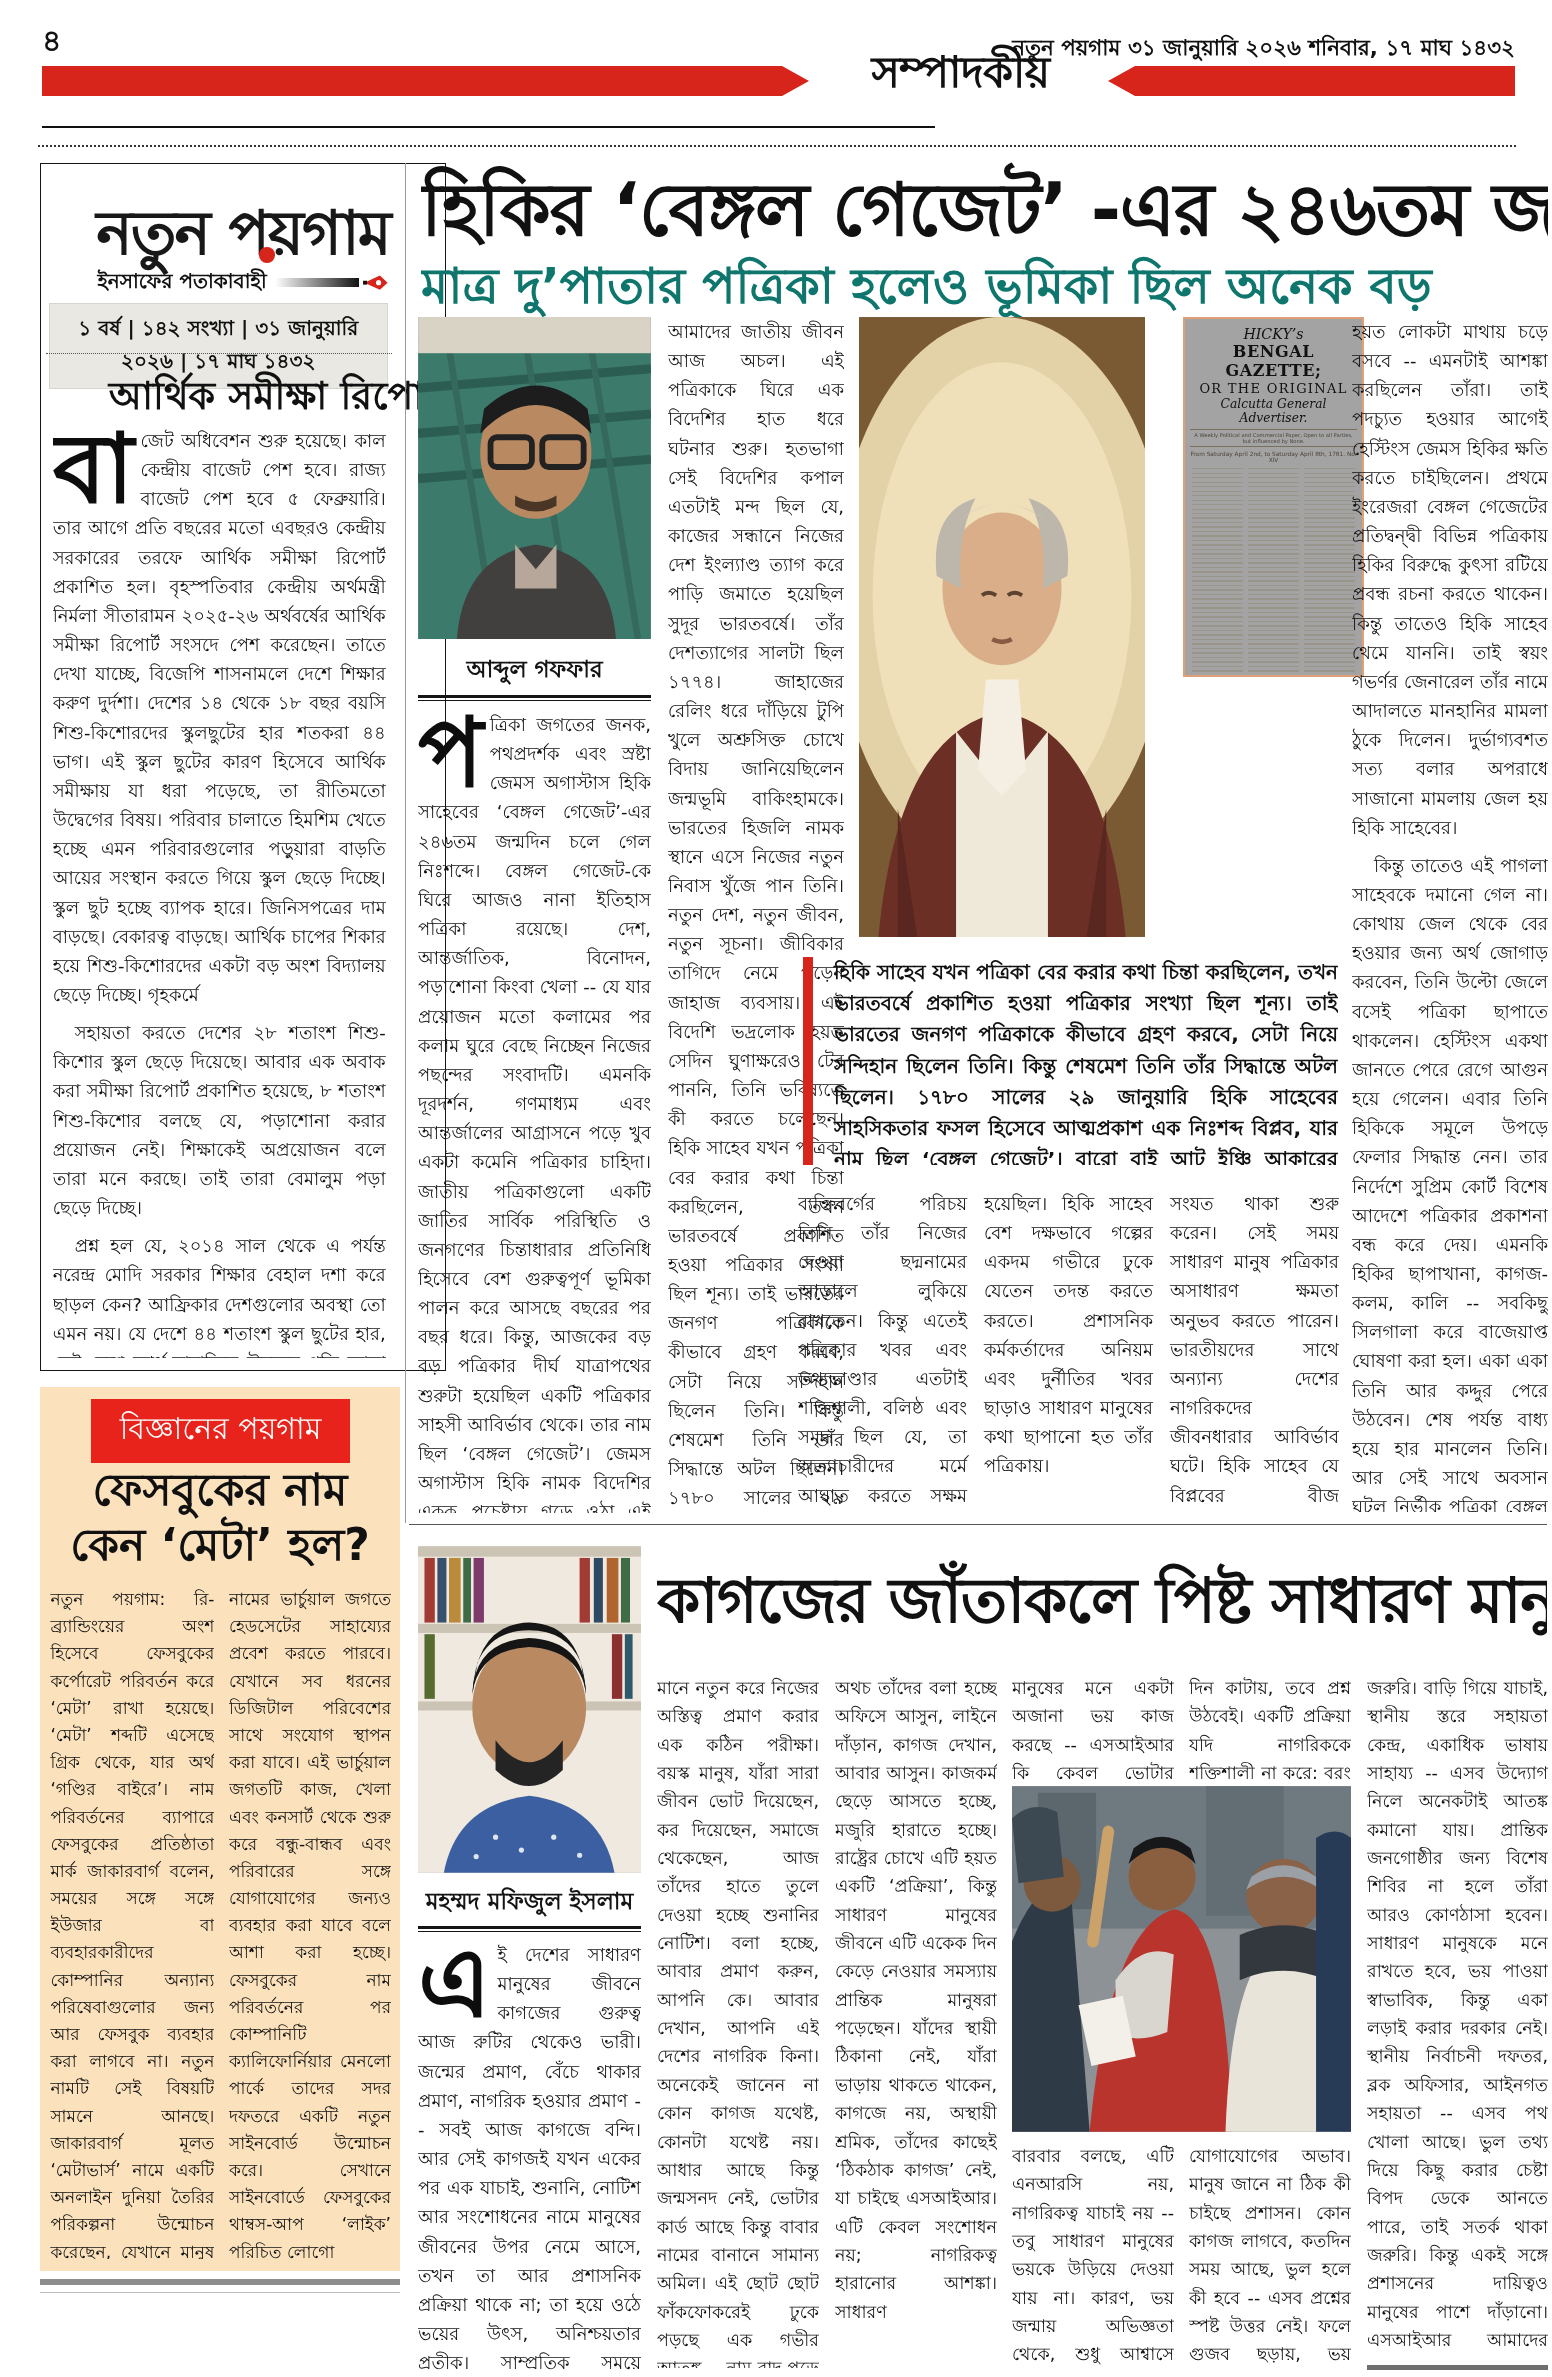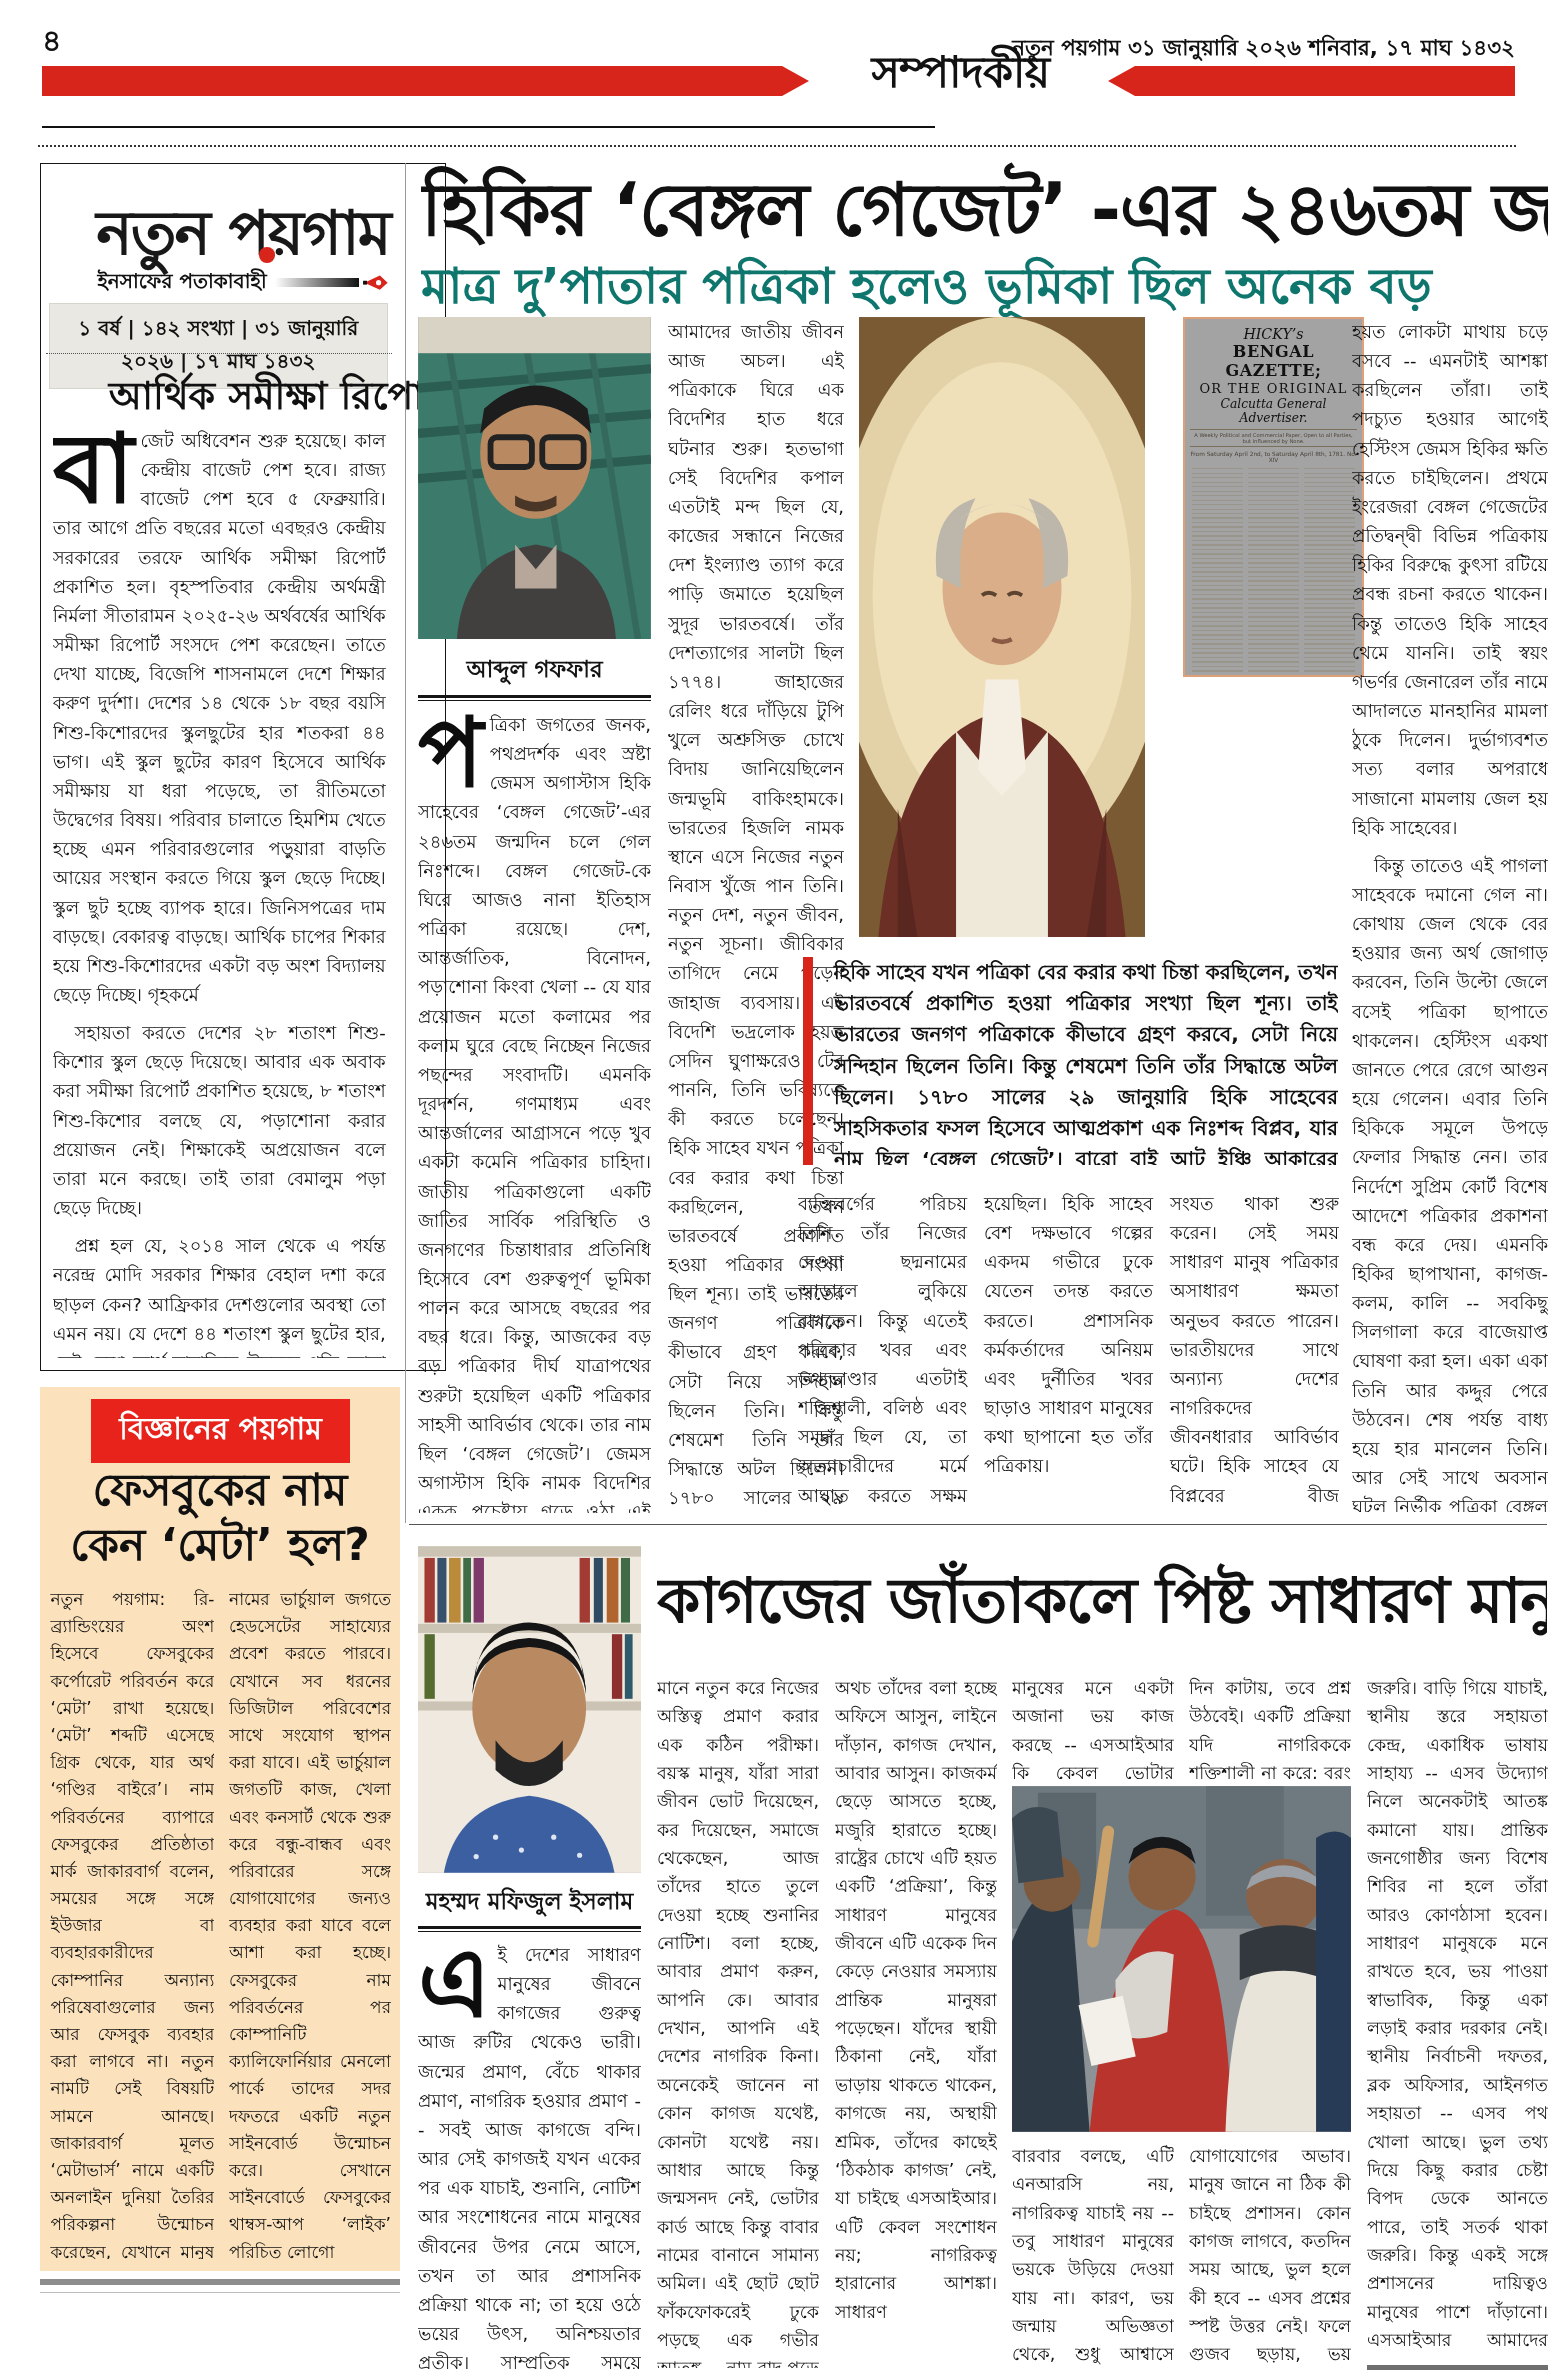--- a/index.html
+++ b/index.html
@@ -130,21 +130,21 @@
 
   <div class="abs" style="left:798px;top:1189px;width:541px;height:324px;column-count:3;column-gap:17px;font-size:18px;line-height:1.62;text-align:justify;overflow:hidden;">
     <p style="margin:0 0 9px 0;">ব্যক্তিবর্গের পরিচয় তিনি তাঁর নিজের দেওয়া ছদ্মনামের আড়ালে লুকিয়ে রাখতেন। কিন্তু এতেই পত্রিকার খবর এবং তথ্যভাণ্ডার এতটাই শক্তিশালী, বলিষ্ঠ এবং সমৃদ্ধ ছিল যে, তা অত্যাচারীদের মর্মে আঘাত করতে সক্ষম হয়েছিল। হিকি সাহেব বেশ দক্ষভাবে গল্পের একদম গভীরে ঢুকে যেতেন তদন্ত করতে করতে। প্রশাসনিক কর্মকর্তাদের অনিয়ম এবং দুর্নীতির খবর ছাড়াও সাধারণ মানুষের কথা ছাপানো হত তাঁর পত্রিকায়।</p>
     <p style="margin:0 0 9px 0;">সংযত থাকা শুরু করেন। সেই সময় সাধারণ মানুষ পত্রিকার অসাধারণ ক্ষমতা অনুভব করতে পারেন। ভারতীয়দের সাথে অন্যান্য দেশের নাগরিকদের জীবনধারার আবির্ভাব ঘটে। হিকি সাহেব যে বিপ্লবের বীজ বুনেছিলেন, তা ভারতবর্ষের মাটিতে শক্ত শিকড় ছড়িয়ে বৃক্ষে রূপ নিল। হিকি সাহেবের বেঙ্গল গেজেট-এর আতশ কাচের নিচে ধরা পড়লেন স্বয়ং তৎকালীন গভর্নর জেনারেল ওয়ারেন হেস্টিংস। সুপ্রিম কোর্টে প্রধান বিচারপতিকে ঘুষ প্রদানের মাধ্যমে তাঁর পছন্দের রায় দিতে বাধ্য করেছিলেন তিনি। বেঙ্গল গেজেটে হেস্টিংস এবং প্রশাসনিক</p>
 
   </div>
 
   <div class="abs" style="left:409px;top:1524px;width:1138px;height:1.3px;background:#555;"></div>
 
   <div class="abs" style="left:40px;top:1387px;width:360px;height:884px;background:#fbe2bc;">
-    <div class="abs" style="left:51px;top:11.7px;width:259px;background:#e7231b;color:#fff;text-align:center;font-size:30px;font-weight:700;padding:6.5px 0;">বিজ্ঞানের পয়গাম</div>
+    <div class="abs" style="left:51px;top:11.7px;width:259px;background:#e7231b;color:#fff;text-align:center;font-size:30px;font-weight:400;padding:6.5px 0;">বিজ্ঞানের পয়গাম</div>
     <div class="abs" style="left:0;top:75px;width:100%;text-align:center;font-size:44px;font-weight:900;line-height:1.25;">
       <div>ফেসবুকের নাম</div>
       <div>কেন ‘মেটা’ হল?</div>
     </div>
     <div class="abs" style="left:10.4px;top:199px;width:164px;height:673px;font-size:17px;line-height:1.6;text-align:justify;overflow:hidden;">নতুন পয়গাম: রি-ব্র্যান্ডিংয়ের অংশ হিসেবে ফেসবুকের কর্পোরেট পরিবর্তন করে ‘মেটা’ রাখা হয়েছে। ‘মেটা’ শব্দটি এসেছে গ্রিক থেকে, যার অর্থ ‘গণ্ডির বাইরে’। নাম পরিবর্তনের ব্যাপারে ফেসবুকের প্রতিষ্ঠাতা মার্ক জাকারবার্গ বলেন, সময়ের সঙ্গে সঙ্গে ইউজার বা ব্যবহারকারীদের কোম্পানির অন্যান্য পরিষেবাগুলোর জন্য আর ফেসবুক ব্যবহার করা লাগবে না। নতুন নামটি সেই বিষয়টি সামনে আনছে। জাকারবার্গ মূলত ‘মেটাভার্স’ নামে একটি অনলাইন দুনিয়া তৈরির পরিকল্পনা উন্মোচন করেছেন, যেখানে মানুষ ভার্চুয়াল পরিবেশে ভিআর হেডসেট ব্যবহার করে বিভিন্ন কাজ করার পাশাপাশি, গেম খেলা এবং যোগাযোগ করতে পারবে। ‘মেটাভার্স’র পরিসর সোশ্যাল মিডিয়ার বাইরেও ভার্চুয়াল রিয়েলিটির (ভিআর) মতো ক্ষেত্রগুলোতে বাড়িয়েছে। ফলে এখন একটি জায়গায় সবকিছু আরও ভালভাবে ‘অন্তর্ভুক্ত’ করা যাবে। এ ব্যাপারে জাকারবার্ক বলেন, আমরা যা কিছু করছি এবং ভবিষ্যতে করব, সেটা বিদ্যমান ব্র্যান্ডটি সম্ভবত উপস্থাপন করতে পারছে না, তাই পরিবর্তন দরকার। একজন বহিরাগতের কাছে, মেটাভার্স দেখতে ভিআর-এর একটি সংস্করণের মতো হতে পারে, কিন্তু কিছু মানুষ বিশ্বাস করে, এটি ইন্টারনেটের ভবিষ্যৎ হতে পারে। সেখানে মানুষ কম্পিউটারে কাজ করার পরিবর্তে, মেটাভার্স</div>
     <div class="abs" style="left:189px;top:199px;width:162px;height:673px;overflow:hidden;">
       <div style="font-size:17px;line-height:1.6;text-align:justify;">নামের ভার্চুয়াল জগতে হেডসেটের সাহায্যের প্রবেশ করতে পারবে। যেখানে সব ধরনের ডিজিটাল পরিবেশের সাথে সংযোগ স্থাপন করা যাবে। এই ভার্চুয়াল জগতটি কাজ, খেলা এবং কনসার্ট থেকে শুরু করে বন্ধু-বান্ধব এবং পরিবারের সঙ্গে যোগাযোগের জন্যও ব্যবহার করা যাবে বলে আশা করা হচ্ছে। ফেসবুকের নাম পরিবর্তনের পর কোম্পানিটি ক্যালিফোর্নিয়ার মেনলো পার্কে তাদের সদর দফতরে একটি নতুন সাইনবোর্ড উন্মোচন করে। সেখানে সাইনবোর্ডে ফেসবুকের থাম্বস-আপ ‘লাইক’ পরিচিত লোগো</div>
 
     </div>
   </div>

